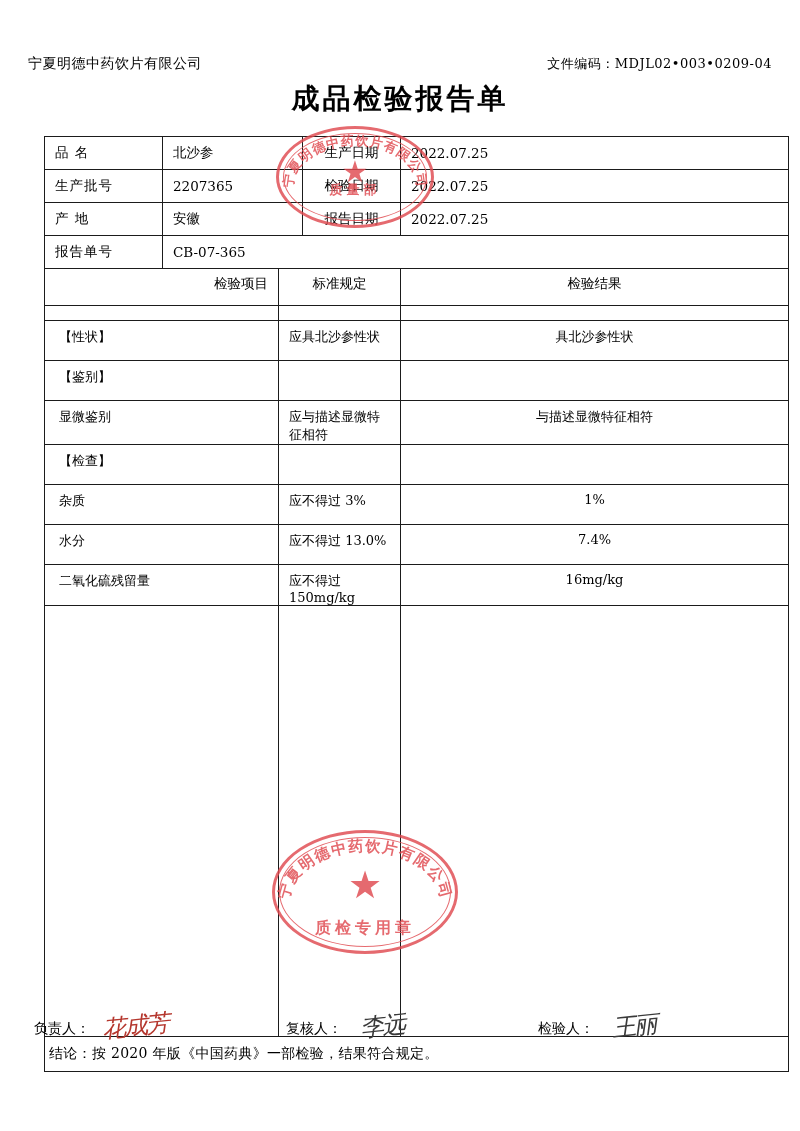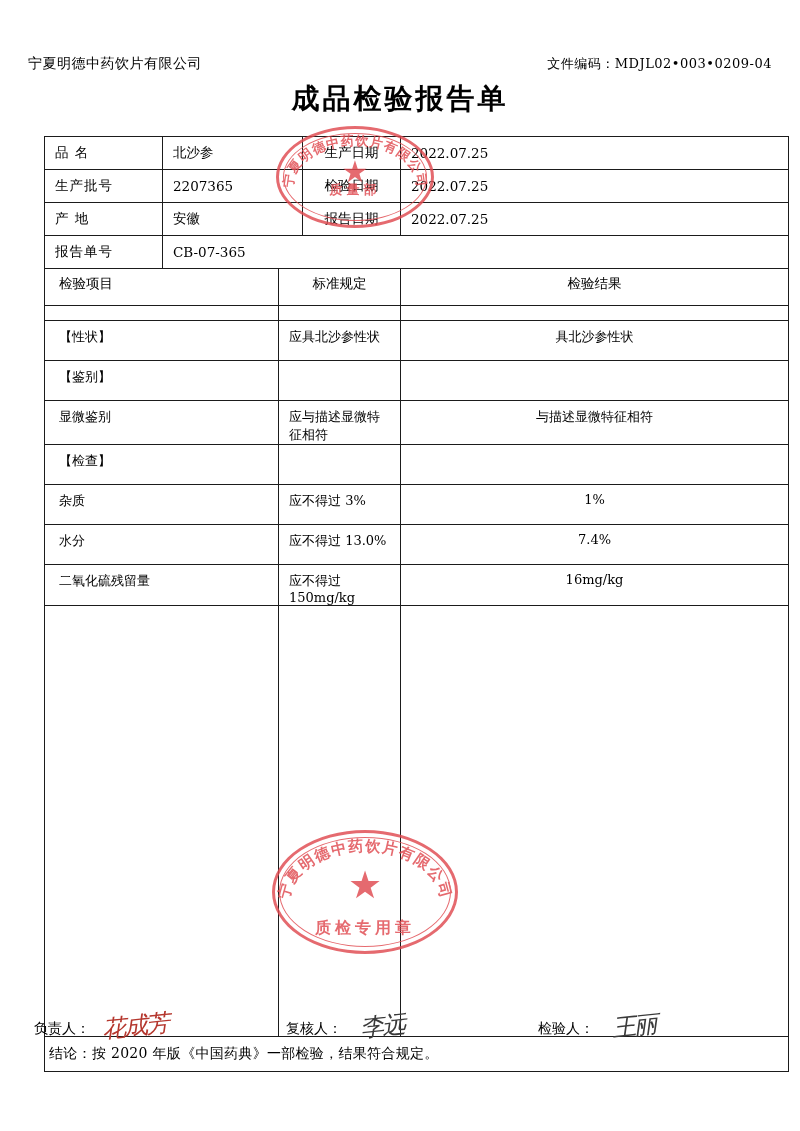--- a/index.html
+++ b/index.html
@@ -75,21 +75,21 @@
   .cell-num { font-family: "DejaVu Serif", serif; font-size: 13px; }
 
   
   .colhdr td {
     height: 30px;
     text-align: left;
     font-size: 13.5px;
     vertical-align: top;
     padding-top: 6px;
   }
-  .colhdr .c1 { padding-left: 14px; }
+  .colhdr .c1 { padding-left: 14px; text-align: right; }
   .colhdr .c2 { text-align: center; }
   .colhdr .c3 { text-align: center; }
 
   .body-row td {
     height: 32px;
     vertical-align: top;
     padding-top: 7px;
     font-size: 13px;
   }
   .body-row .c1 { padding-left: 14px; }

